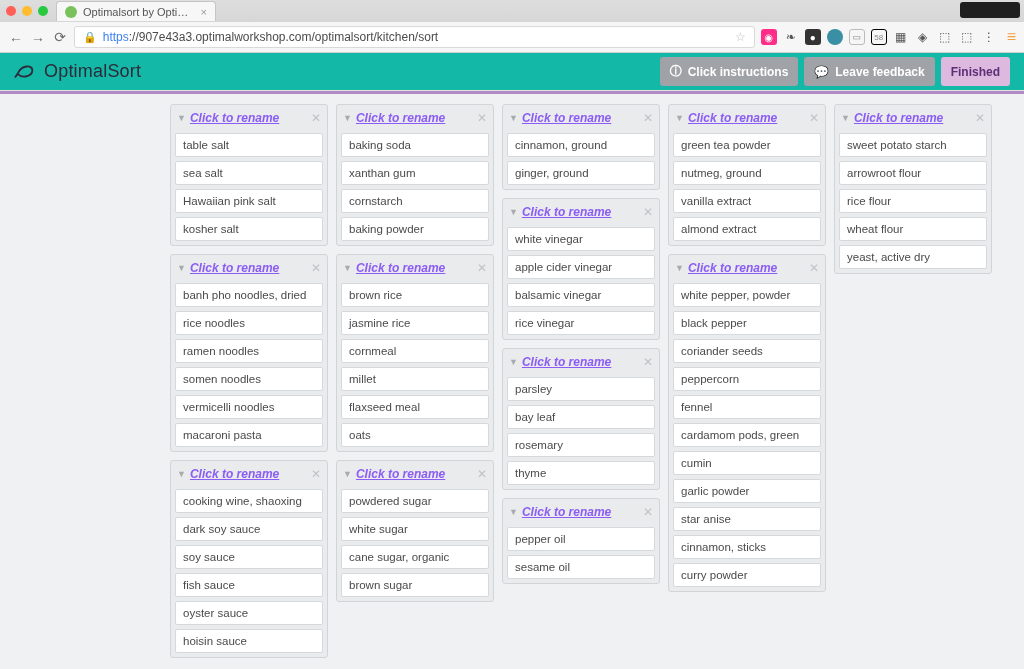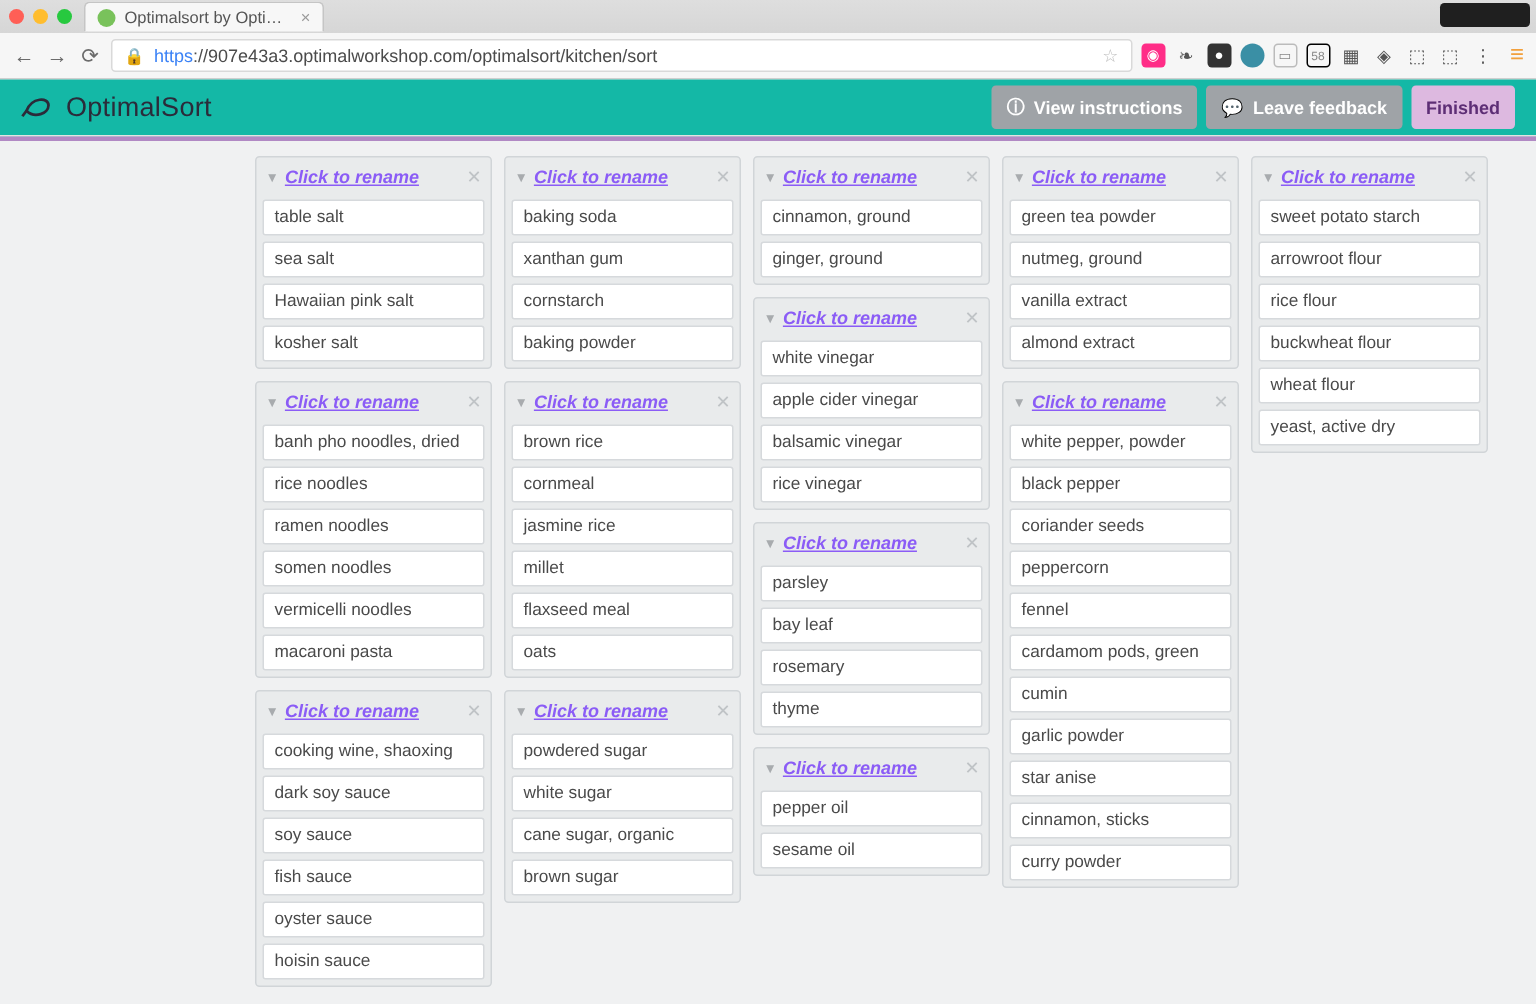--- a/index.html
+++ b/index.html
@@ -163,21 +163,21 @@
   <div class="brand">
     <svg class="brand-logo" viewBox="0 0 24 24">
       <path d="M4 14 C 8 4, 20 4, 20 10 C 20 16, 10 20, 4 14 Z" fill="none" stroke="#2b2b3a" stroke-width="2"></path>
       <path d="M4 14 L 1 18" stroke="#2b2b3a" stroke-width="2"></path>
     </svg>
     <span class="brand-name">OptimalSort</span>
   </div>
   <div class="hdr-actions">
     <button class="hdr-btn">
       <span class="iconsm">ⓘ</span>
-      <span>View instructions</span>
+      <span>Click instructions</span>
     </button>
     <button class="hdr-btn">
       <span class="iconsm">💬</span>
       <span>Leave feedback</span>
     </button>
     <button class="hdr-btn finished">
       <span>Finished</span>
     </button>
   </div>
 </div>
@@ -235,22 +235,22 @@
         <div class="card">cornstarch</div>
         <div class="card">baking powder</div>
       </div>
       <div class="group">
         <div class="group-head">
           <span class="collapse-caret">▼</span>
           <span class="rename">Click to rename</span>
           <span class="close-x">✕</span>
         </div>
         <div class="card">brown rice</div>
+        <div class="card">jasmine rice</div>
         <div class="card">cornmeal</div>
-        <div class="card">jasmine rice</div>
         <div class="card">millet</div>
         <div class="card">flaxseed meal</div>
         <div class="card">oats</div>
       </div>
       <div class="group">
         <div class="group-head">
           <span class="collapse-caret">▼</span>
           <span class="rename">Click to rename</span>
           <span class="close-x">✕</span>
         </div>
@@ -336,18 +336,17 @@
     <div class="col">
       <div class="group">
         <div class="group-head">
           <span class="collapse-caret">▼</span>
           <span class="rename">Click to rename</span>
           <span class="close-x">✕</span>
         </div>
         <div class="card">sweet potato starch</div>
         <div class="card">arrowroot flour</div>
         <div class="card">rice flour</div>
-        <div class="card">buckwheat flour</div>
         <div class="card">wheat flour</div>
         <div class="card">yeast, active dry</div>
       </div>
     </div>
   </div>
 
 </body></html>

